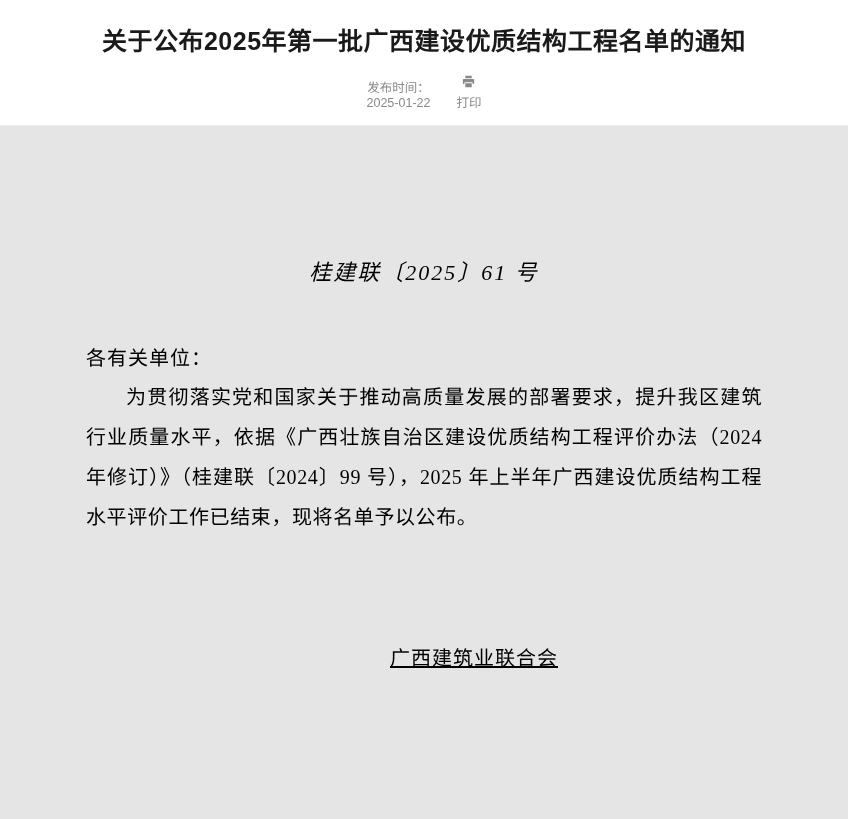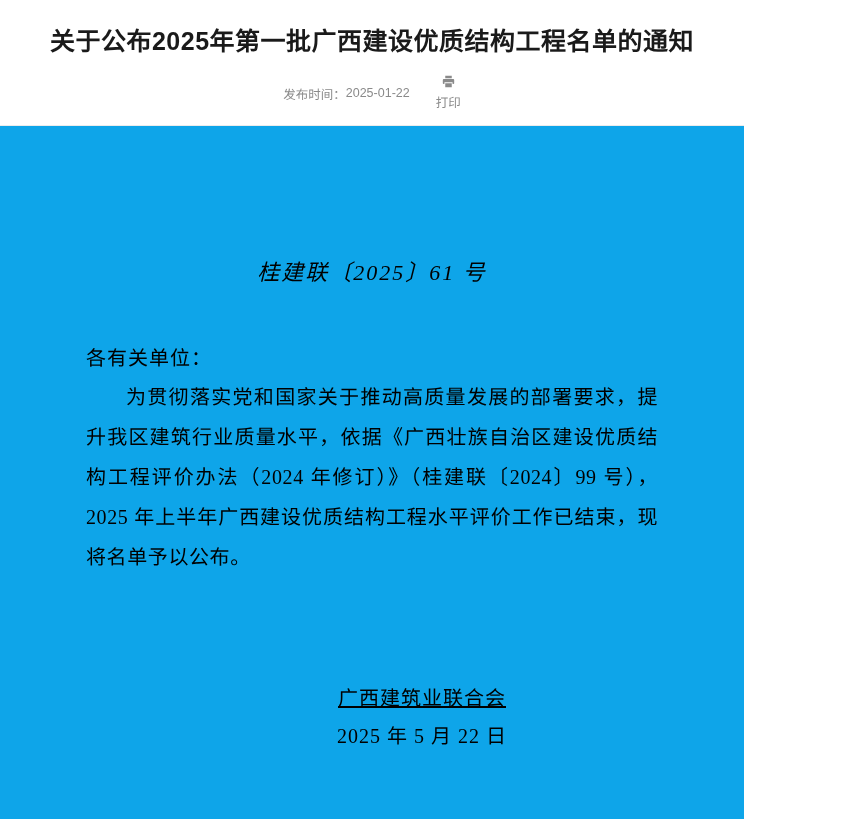--- a/index.html
+++ b/index.html
@@ -10,24 +10,24 @@
   body {
     width: 866px;
     min-height: 819px;
     background: #ffffff;
     font-family: "Liberation Sans", sans-serif;
     color: #000000;
     -webkit-font-smoothing: antialiased;
   }
 
   .page {
-    width: 744px;
+    width: 848px;
     min-height: 819px;
     box-sizing: border-box;
-    background: #0ea5e9;
+    background: #e5e5e5;
     position: relative;
   }
 
   
   .doc-header {
     padding: 18px 40px 14px 40px;
     border-bottom: 1px solid #ececec;
     background: #ffffff;
   }
   .doc-title {
@@ -47,20 +47,21 @@
     justify-content: center;
     gap: 26px;
     font-size: 12.5px;
     color: #8a8a8a;
   }
   .meta-item {
     display: flex;
     align-items: center;
     gap: 0;
     white-space: nowrap;
+    flex-direction: column;
   }
   .meta-label { color: #8a8a8a; }
   .meta-value { color: #8a8a8a; }
   .print-link {
     display: flex;
     align-items: center;
     gap: 4px;
     color: #8a8a8a;
     cursor: pointer;
     text-decoration: none;
@@ -189,18 +190,17 @@
 
     <p class="para">为贯彻落实党和国家关于推动高质量发展的部署要求，提升我区建筑行业质量水平，依据《广西壮族自治区建设优质结构工程评价办法（2024 年修订）》（桂建联〔2024〕99 号），2025 年上半年广西建设优质结构工程水平评价工作已结束，现将名单予以公布。</p>
 
     <div class="gap-b"></div>
 
 
     <div class="gap-c"></div>
 
     <p class="signature">广西建筑业联合会</p>
 
-    <p class="sign-date">2025 年 5 月 22 日</p>
 
     <div class="spacer-bottom"></div>
   </div>
 
 </div>
 
 </body></html>

